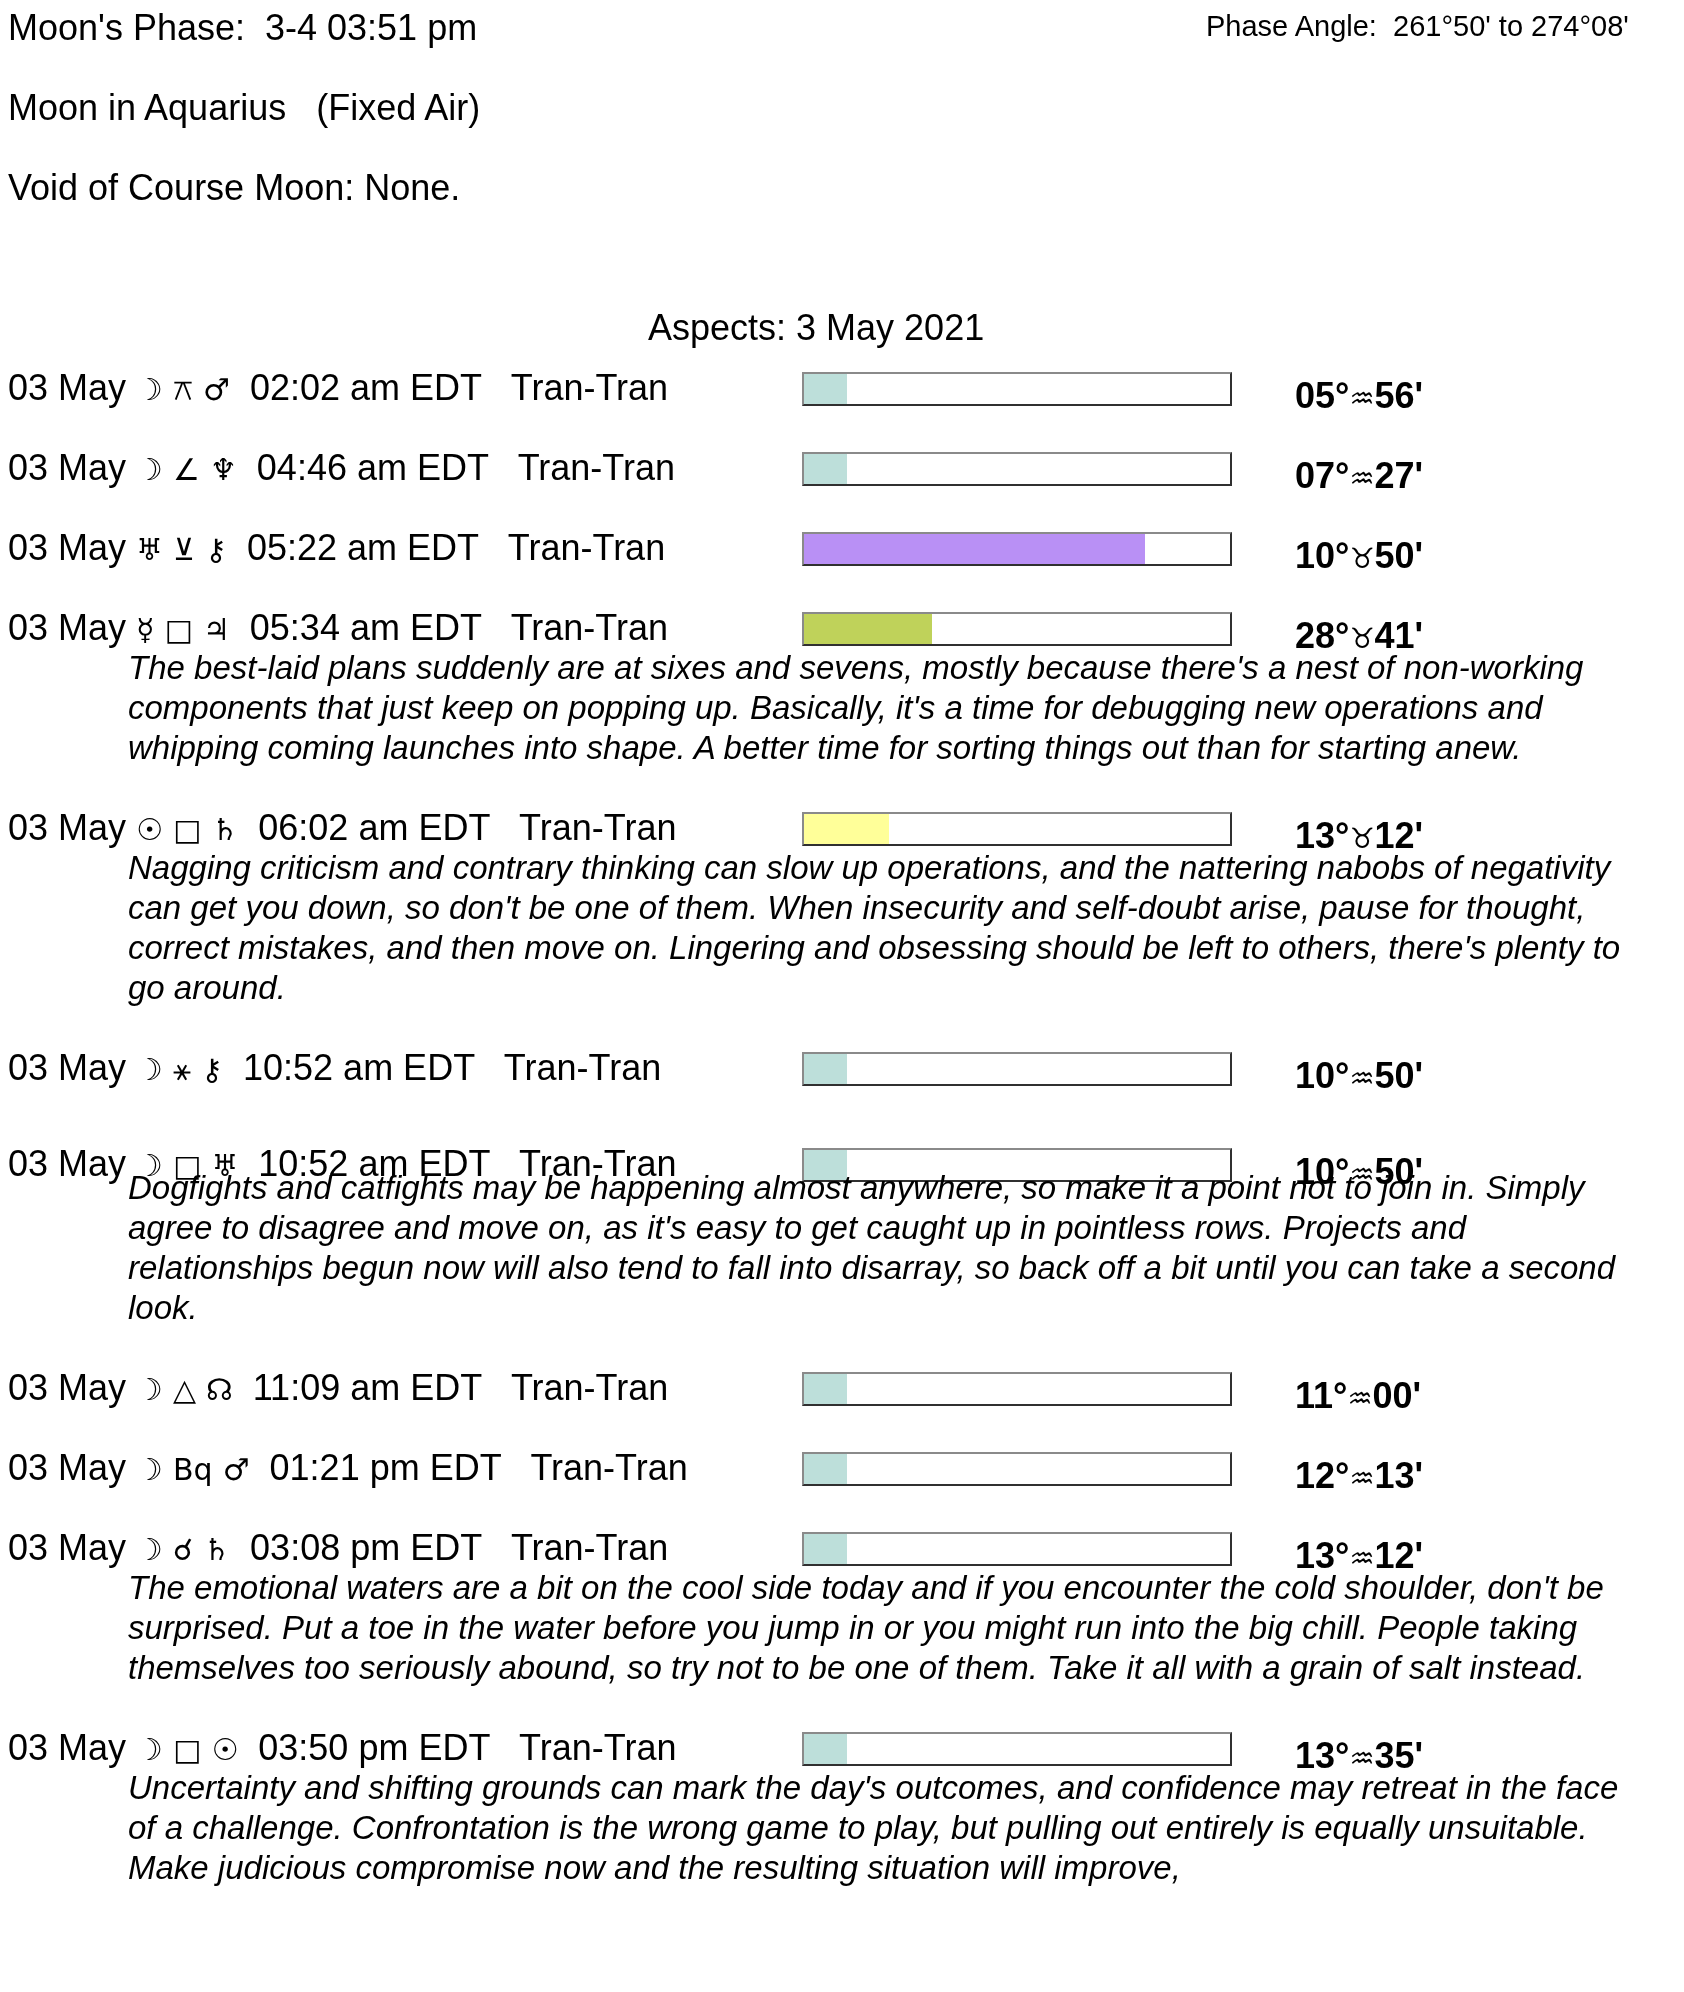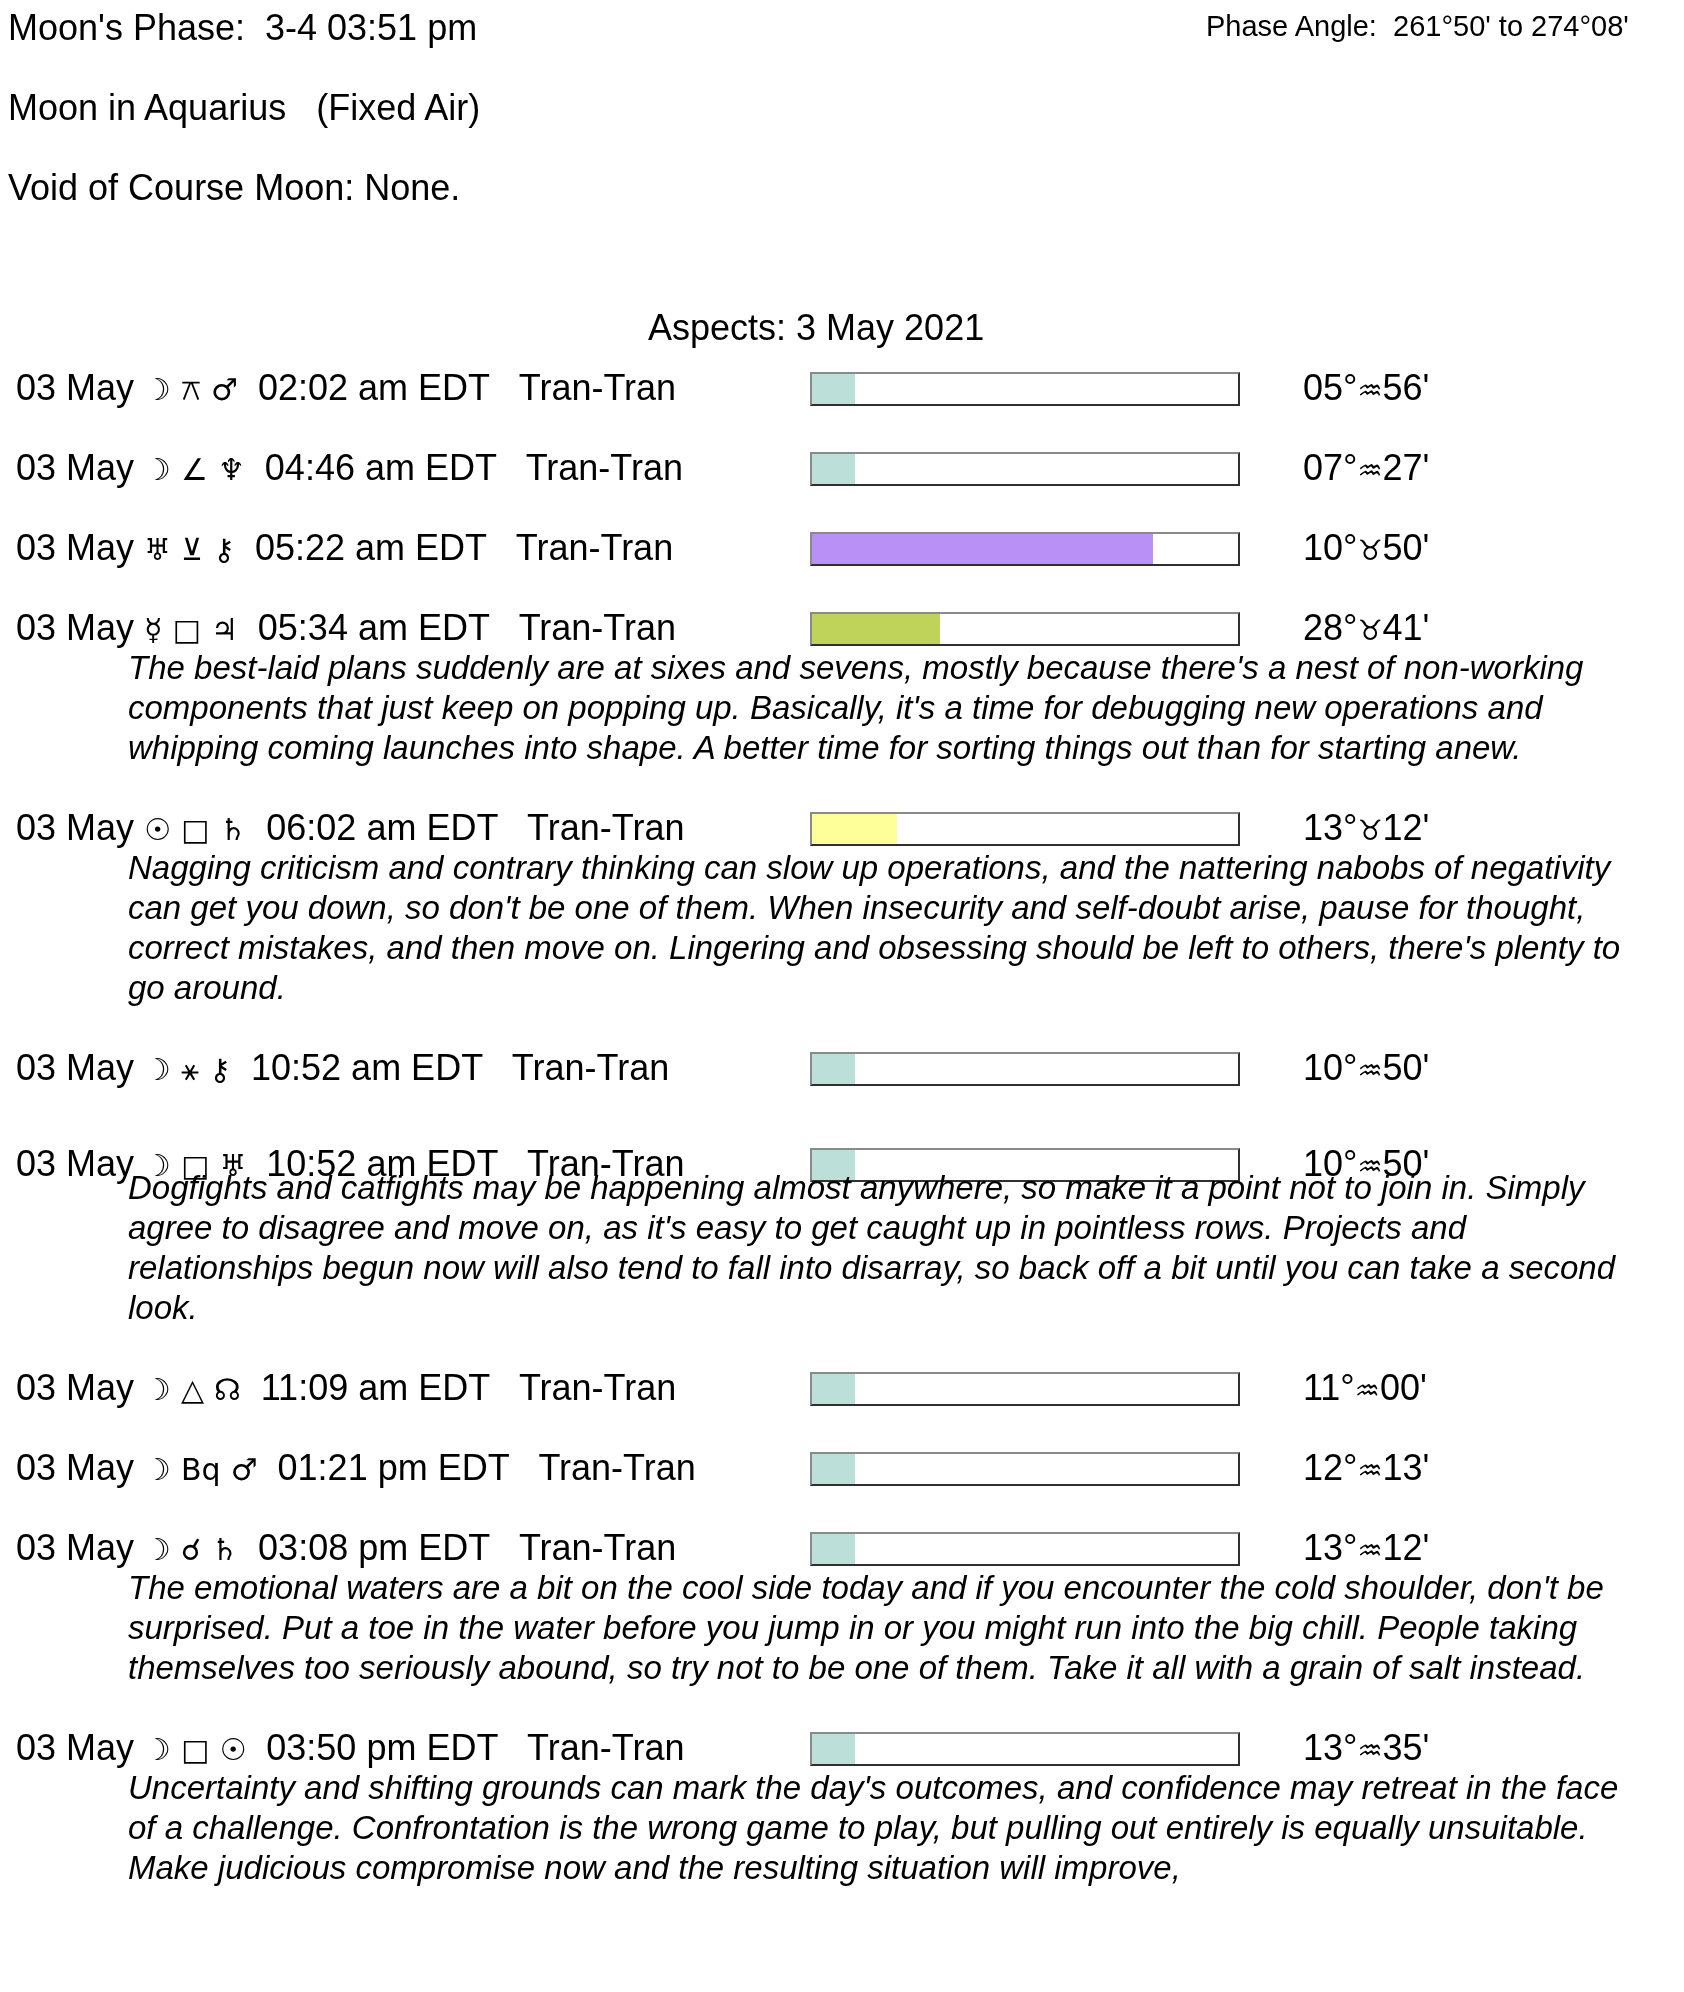--- a/index.html
+++ b/index.html
@@ -3,31 +3,31 @@
 <meta charset="utf-8">
 <style>
   html, body { margin: 0; padding: 0; background: #ffffff; }
   body {
     width: 1684px; height: 1992px; position: relative; overflow: hidden;
     font-family: "Liberation Sans", sans-serif; color: #000;
   }
   .hdr { position: absolute; left: 8px; font-size: 36px; line-height: 40px; white-space: pre; }
   .phase-angle { position: absolute; left: 1198px; top: 8px; font-size: 29px; line-height: 36px; white-space: pre; margin-left: 8px; }
   .aspects-title { position: absolute; left: 648px; top: 308px; font-size: 36px; line-height: 40px; white-space: pre; }
-  .aspect-row { position: absolute; left: 8px; width: 1568px; height: 40px; }
+  .aspect-row { position: absolute; left: 0; width: 1568px; height: 40px; }
   .row-text { position: absolute; left: 8px; top: 0; font-size: 36px; line-height: 40px; white-space: pre; }
   .row-text .glyph { font-family: "DejaVu Sans", sans-serif; font-size: 30px; }
   .bar {
     position: absolute; left: 802px; top: 4px; width: 426px; height: 30px;
     border-top: 2px solid #8a8a8a; border-left: 2px solid #8a8a8a;
     border-bottom: 2px solid #303030; border-right: 2px solid #303030;
     background: #ffffff; box-sizing: content-box;
   }
   .bar-fill { position: absolute; left: 0; top: 0; height: 100%; }
-  .position { position: absolute; left: 1295px; top: 0; font-size: 36px; line-height: 40px; white-space: pre; }
+  .position { position: absolute; left: 1295px; top: 0; font-size: 36px; line-height: 56px; white-space: pre; font-weight: bold; }
   .position .sign { font-family: "DejaVu Sans", sans-serif; font-size: 28px; }
   .desc {
     position: absolute; left: 128px; width: 1520px;
     font-size: 33px; line-height: 40px; white-space: normal; font-style: italic;
   }
 </style>
 </head>
 <body>
 
 <div class="hdr" style="top:8px;">Moon's Phase:  3-4 03:51 pm</div>

